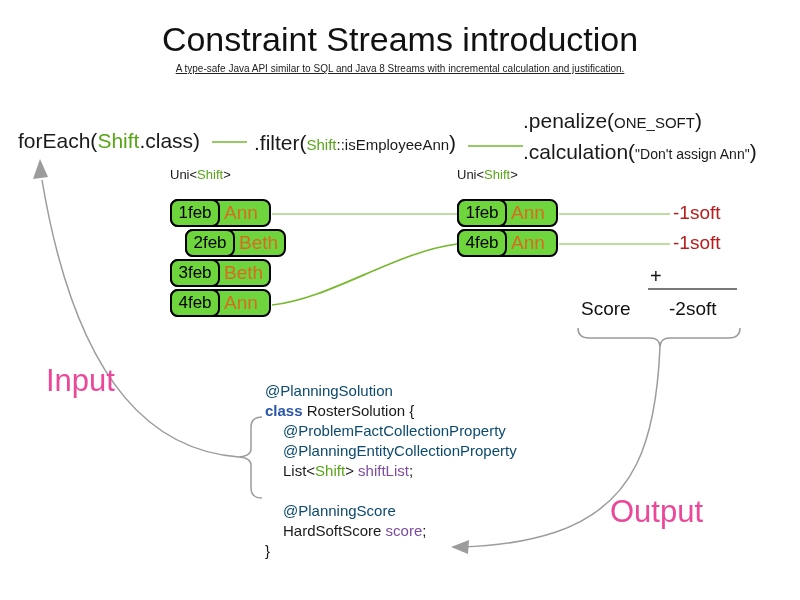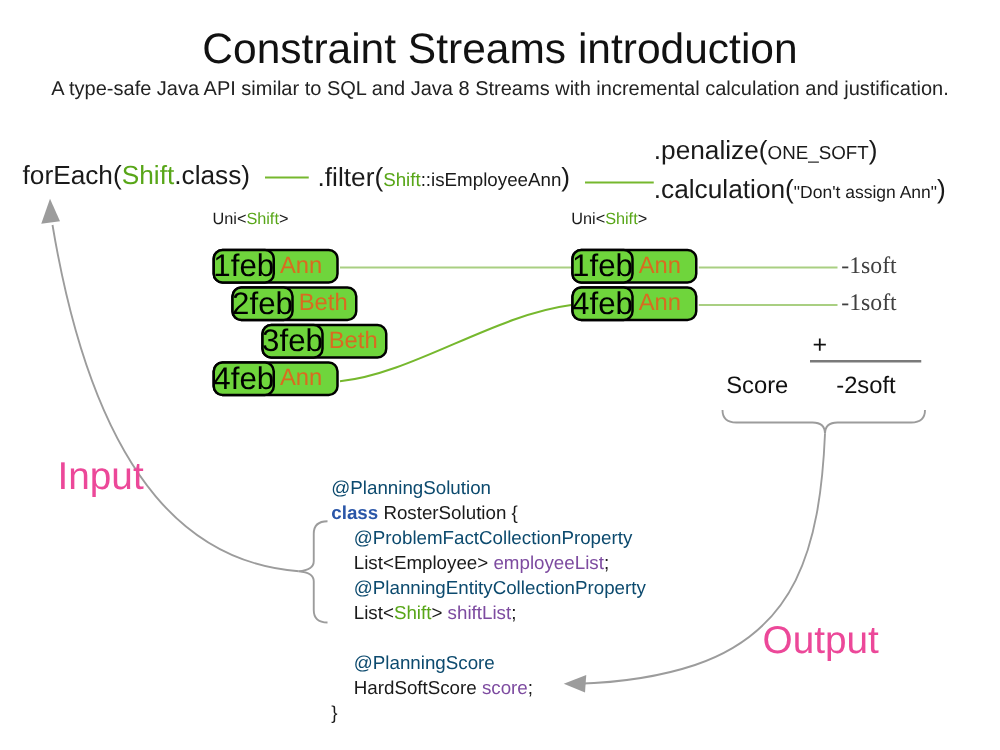--- a/index.html
+++ b/index.html
@@ -3,42 +3,42 @@
 <meta charset="utf-8">
 <style>
   html,body{margin:0;padding:0;background:#fff;}
   .stage{
     position:relative;width:800px;height:600px;background:#fff;overflow:hidden;
     font-family:"Liberation Sans",sans-serif;color:#1a1a1a;
   }
   .abs{position:absolute;}
   svg.overlay{position:absolute;left:0;top:0;width:800px;height:600px;pointer-events:none;}
   .title{left:0;right:0;top:20px;text-align:center;font-size:34px;letter-spacing:0;color:#111;}
-  .subtitle{left:0;right:0;top:63px;text-align:center;font-size:16px;color:#222;}
+  .subtitle{left:0;right:0;top:63px;text-align:center;font-size:10px;color:#222;text-decoration:underline;}
   .big{font-size:21px;}
   .small{font-size:15px;}
   .tiny{font-size:14px;}
   .green{color:#58a618;}
   .codefrag{white-space:nowrap;}
   .penalize-group{line-height:29px;white-space:nowrap;}
   .unilabel{font-size:13px;white-space:nowrap;}
   .shift-row{
     box-sizing:border-box;width:101px;height:28px;background:#6fd53c;
     border:2px solid #000;border-radius:8px;display:flex;align-items:stretch;
   }
   .date-cell{
     box-sizing:border-box;width:50px;margin:-2px;background:#6fd53c;
     border:2px solid #000;border-radius:8px;display:flex;align-items:center;
-    justify-content:center;font-size:25px;color:#000;
+    justify-content:center;font-size:17px;color:#000;
   }
   .emp-cell{
     flex:1;display:flex;align-items:center;padding-left:6px;
     font-size:19px;color:#d96b20;
   }
-  .penalty{font-size:19px;color:#404040;white-space:nowrap;font-family:Liberation Serif, serif;}
+  .penalty{font-size:19px;color:#b91c1c;white-space:nowrap;}
   .plus{font-size:20px;color:#111;}
   .scoretxt{font-size:19px;color:#111;white-space:nowrap;}
   .flowlabel{font-size:31px;color:#ec4899;}
   .code{font-size:15px;line-height:20px;white-space:nowrap;}
   .cl{height:20px;}
   .ind{padding-left:18px;}
   .ann{color:#0c4a6e;}
   .kw{color:#2a56a8;font-weight:bold;}
   .field{color:#7d4ba0;}
 </style>
@@ -86,21 +86,21 @@
   <div class="abs unilabel" style="left:457px;top:167px;"><span>Uni&lt;</span><span class="green">Shift</span><span>&gt;</span></div>
 
   <div class="abs shift-row" style="left:170px;top:199px;">
     <div class="date-cell">1feb</div>
     <div class="emp-cell">Ann</div>
   </div>
   <div class="abs shift-row" style="left:170px;top:229px;margin-left:15px;">
     <div class="date-cell">2feb</div>
     <div class="emp-cell">Beth</div>
   </div>
-  <div class="abs shift-row" style="left:170px;top:259px;margin-left:39px;">
+  <div class="abs shift-row" style="left:170px;top:259px;">
     <div class="date-cell">3feb</div>
     <div class="emp-cell">Beth</div>
   </div>
   <div class="abs shift-row" style="left:170px;top:289px;">
     <div class="date-cell">4feb</div>
     <div class="emp-cell">Ann</div>
   </div>
 
   <div class="abs shift-row" style="left:457px;top:199px;">
     <div class="date-cell">1feb</div>
@@ -118,21 +118,20 @@
   <div class="abs scoretxt" style="left:581px;top:298px;">Score</div>
   <div class="abs scoretxt" style="left:669px;top:298px;">-2soft</div>
 
   <div class="abs flowlabel" style="left:46px;top:363px;">Input</div>
   <div class="abs flowlabel" style="left:610px;top:494px;">Output</div>
 
   <div class="abs code" style="left:265px;top:381px;">
     <div class="cl"><span class="ann">@PlanningSolution</span></div>
     <div class="cl"><span class="kw">class</span><span> RosterSolution {</span></div>
     <div class="cl ind"><span class="ann">@ProblemFactCollectionProperty</span></div>
-    <div class="cl ind"><span>List&lt;Employee&gt; </span><span class="field">employeeList</span><span>;</span></div>
     <div class="cl ind"><span class="ann">@PlanningEntityCollectionProperty</span></div>
     <div class="cl ind"><span>List&lt;</span><span class="green">Shift</span><span>&gt; </span><span class="field">shiftList</span><span>;</span></div>
     <div class="cl"></div>
     <div class="cl ind"><span class="ann">@PlanningScore</span></div>
     <div class="cl ind"><span>HardSoftScore </span><span class="field">score</span><span>;</span></div>
     <div class="cl"><span>}</span></div>
   </div>
 
 </div>
 

